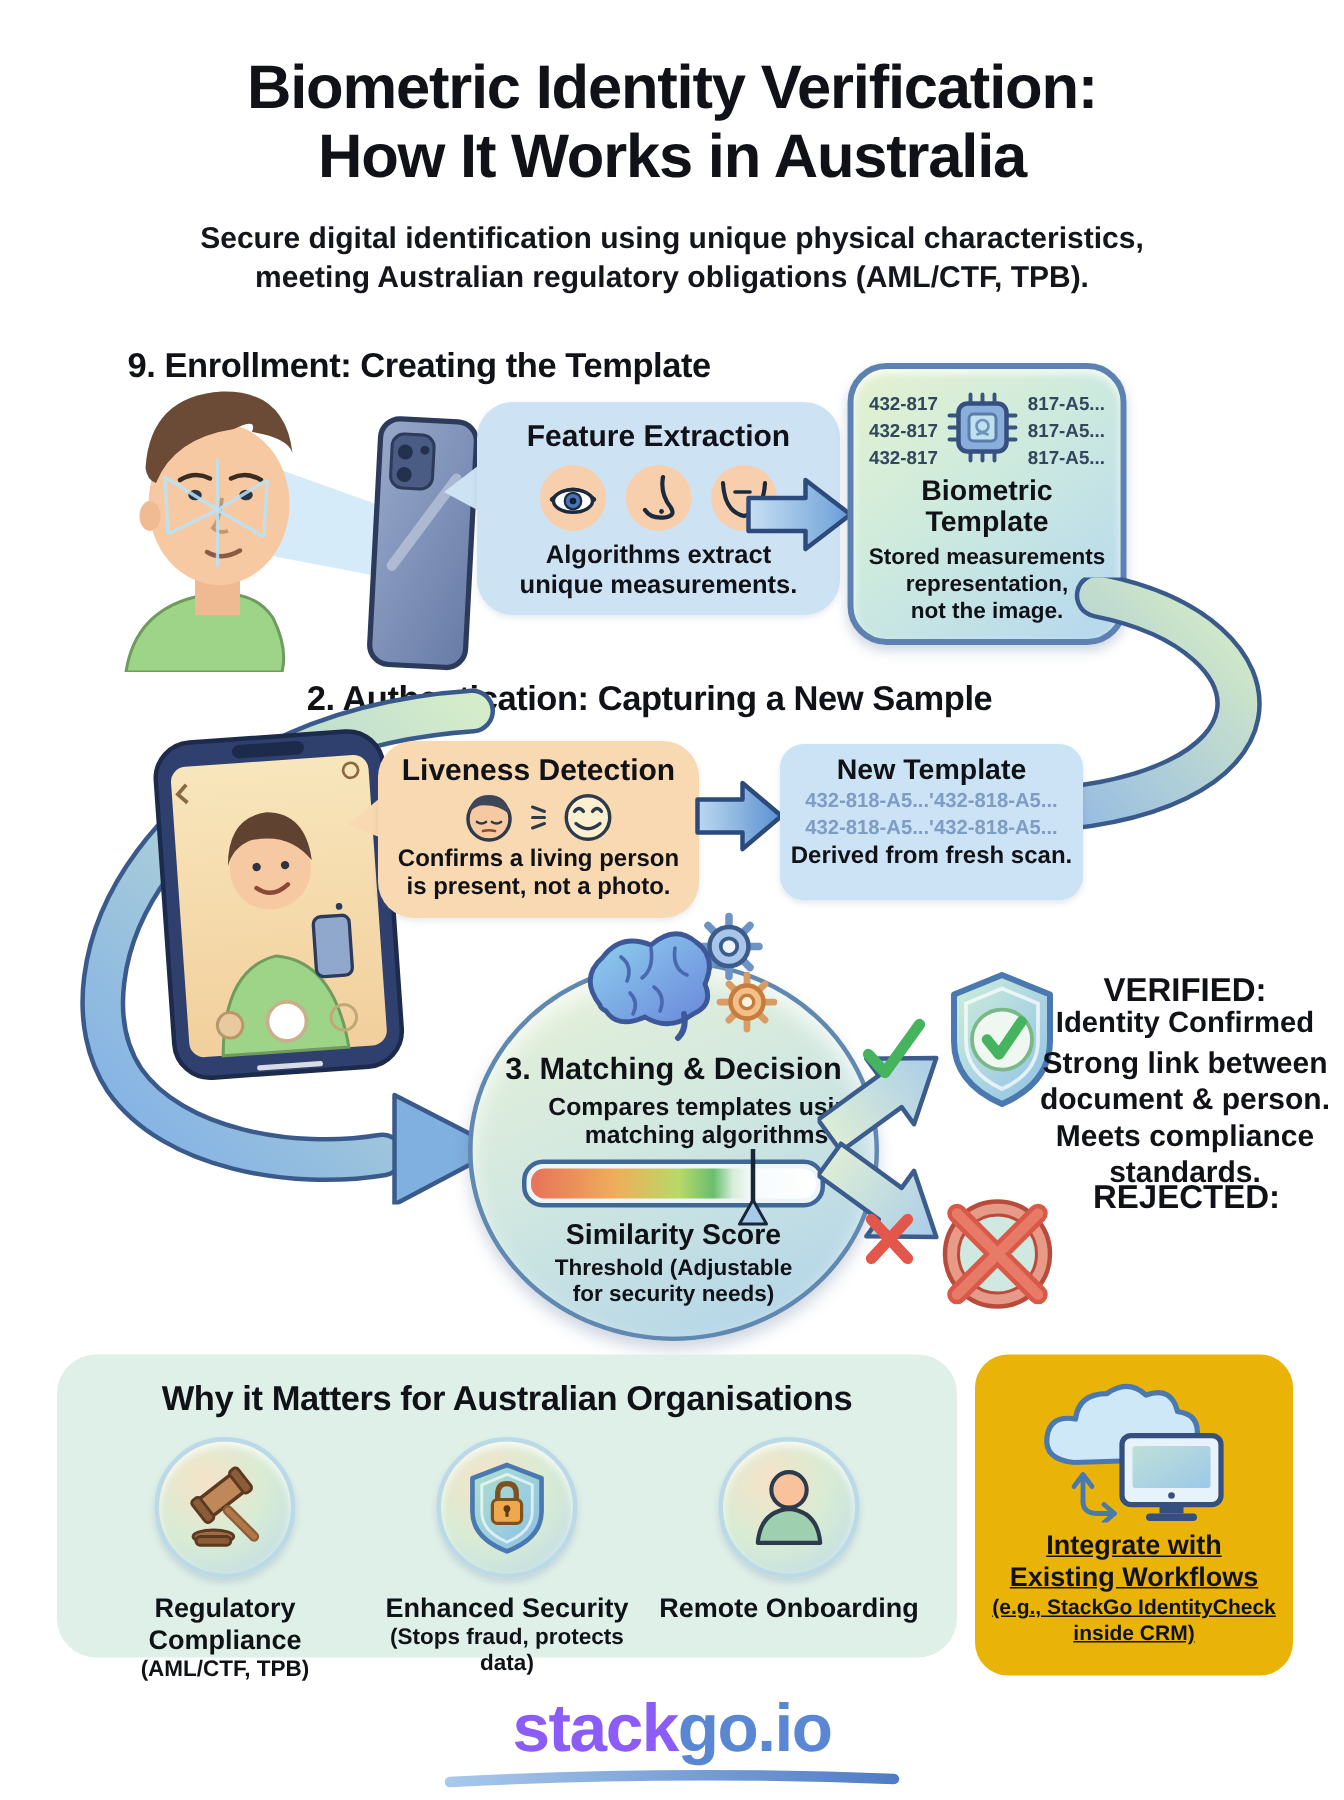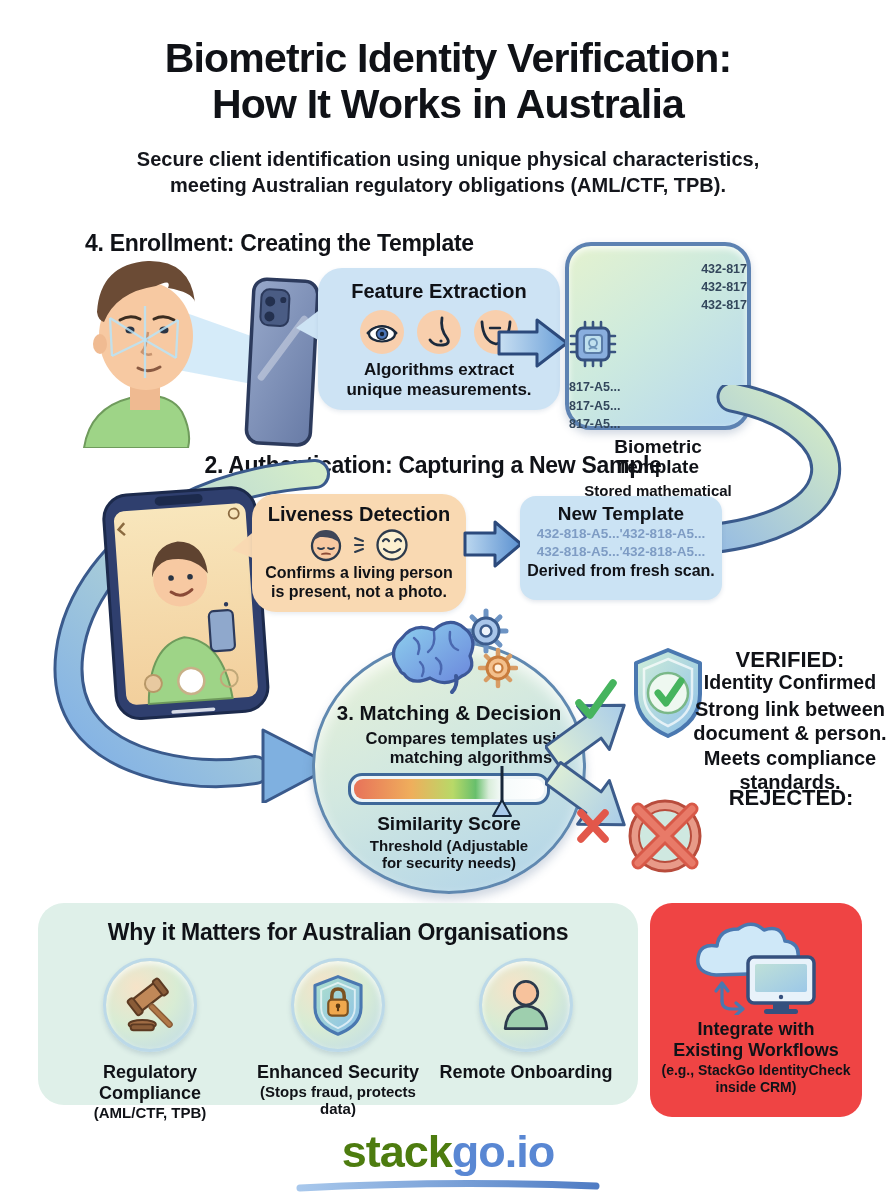--- a/index.html
+++ b/index.html
@@ -39,38 +39,38 @@
   .outcome-sub{font-size:19.5px;font-weight:800;line-height:1.12;}
   .outcome-desc{font-size:20px;font-weight:600;line-height:1.22;}
   .benefits-panel{background:#dff0e9;border-radius:26px;}
   .benefits-head{font-size:23px;font-weight:800;letter-spacing:-0.3px;}
   .benefit-circle{width:88px;height:88px;border-radius:50%;border:3px solid #bcd9e8;
                   background:radial-gradient(circle at 35% 30%,#f6e3c8 0%,#d8ecd4 48%,#bcd9ec 100%);
                   display:flex;align-items:center;justify-content:center;
                   box-shadow:inset 0 3px 6px rgba(255,255,255,.8),0 3px 5px rgba(80,110,140,.2);}
   .benefit-title{font-size:18px;font-weight:800;}
   .benefit-sub{font-size:15px;font-weight:600;}
-  .integration-panel{background:#ef4444;border-radius:22px;}
+  .integration-panel{background:#eab308;border-radius:22px;text-decoration:underline;}
   .integ-title{font-size:18px;font-weight:800;line-height:1.15;}
   .integ-sub{font-size:14px;font-weight:600;line-height:1.2;}
   .logo{font-size:45px;font-weight:800;letter-spacing:-1px;}
-  .logo-dark{color:#4d7c0f;}
+  .logo-dark{color:#8b5cf6;}
   .logo-light{color:#5987d3;}
 </style>
 </head>
 <body>
 
 <div id="canvas">
 
   <h1 class="abs ctr ml title" style="left:0;right:0;top:36px;">Biometric Identity Verification:
 How It Works in Australia</h1>
-  <div class="abs ctr ml subtitle" style="left:0;right:0;top:146px;">Secure client identification using unique physical characteristics,
+  <div class="abs ctr ml subtitle" style="left:0;right:0;top:146px;">Secure digital identification using unique physical characteristics,
 meeting Australian regulatory obligations (AML/CTF, TPB).</div>
 
-  <div class="abs sec-head" style="left:85px;top:230px;">4. Enrollment: Creating the Template</div>
+  <div class="abs sec-head" style="left:85px;top:230px;">9. Enrollment: Creating the Template</div>
 
   <svg class="abs" style="left:50px;top:248px;" width="275" height="200" viewBox="0 0 275 200">
     <defs>
       <linearGradient id="phoneGrad" x1="0" y1="0" x2="1" y2="1">
         <stop offset="0" stop-color="#97a8ca"></stop>
           <stop offset="1" stop-color="#687ba6"></stop>
       </linearGradient>
     </defs>
     <polygon points="128,62 212,92 212,138 128,122" fill="rgba(150,205,240,0.4)"></polygon>
     <path d="M 34 200 Q 40 160 80 150 Q 118 142 132 164 Q 142 184 138 200 Z" fill="#9ed487" stroke="#6f9b5c" stroke-width="2"></path>
@@ -135,21 +135,21 @@
     <defs>
         <linearGradient id="ar1" x1="0" y1="0" x2="1" y2="0">
           <stop offset="0" stop-color="#c8dff2"></stop>
           <stop offset="1" stop-color="#6a9fd8"></stop>
         </linearGradient>
       </defs>
     <path d="M2 16 L40 16 L40 4 L70 27 L40 50 L40 38 L2 38 Z" fill="url(#ar1)" stroke="#2c4a7c" stroke-width="3" stroke-linejoin="round"></path>
   </svg>
 
   <div class="abs tpl-box" style="left:565px;top:242px;width:178px;height:180px;">
-    <div style="display:flex;justify-content:center;gap:6px;margin-top:14px;flex-direction:column;">
+    <div style="display:flex;justify-content:center;align-items:center;gap:6px;margin-top:14px;">
       <span class="code" style="text-align:right;">
         <div>432-817</div>
         <div>432-817</div>
         <div>432-817</div>
       </span>
       <span>
         <svg width="48" height="48" viewBox="0 0 48 48">
           <g stroke="#3a5480" stroke-width="2.6" stroke-linecap="round">
             <path d="M16 8 V2 M24 8 V2 M32 8 V2 M16 40 V46 M24 40 V46 M32 40 V46 M8 16 H2 M8 24 H2 M8 32 H2 M40 16 H46 M40 24 H46 M40 32 H46"></path>
           </g>
@@ -160,21 +160,21 @@
         </svg>
       </span>
       <span class="code">
         <div>817-A5...</div>
         <div>817-A5...</div>
         <div>817-A5...</div>
       </span>
     </div>
     <div class="ctr ml tpl-title" style="margin-top:4px;">Biometric
 Template</div>
-    <div class="ctr ml tpl-desc" style="margin-top:4px;">Stored mathematical
+    <div class="ctr ml tpl-desc" style="margin-top:4px;">Stored measurements
 representation,
 not the image.</div>
   </div>
 
   <svg class="abs" style="left:600px;top:385px;" width="296" height="190" viewBox="0 0 296 190">
     <defs>
         <linearGradient id="ar2" x1="1" y1="0" x2="0" y2="1">
           <stop offset="0" stop-color="#d8eec4"></stop>
           <stop offset="1" stop-color="#8fb6e6"></stop>
         </linearGradient>

